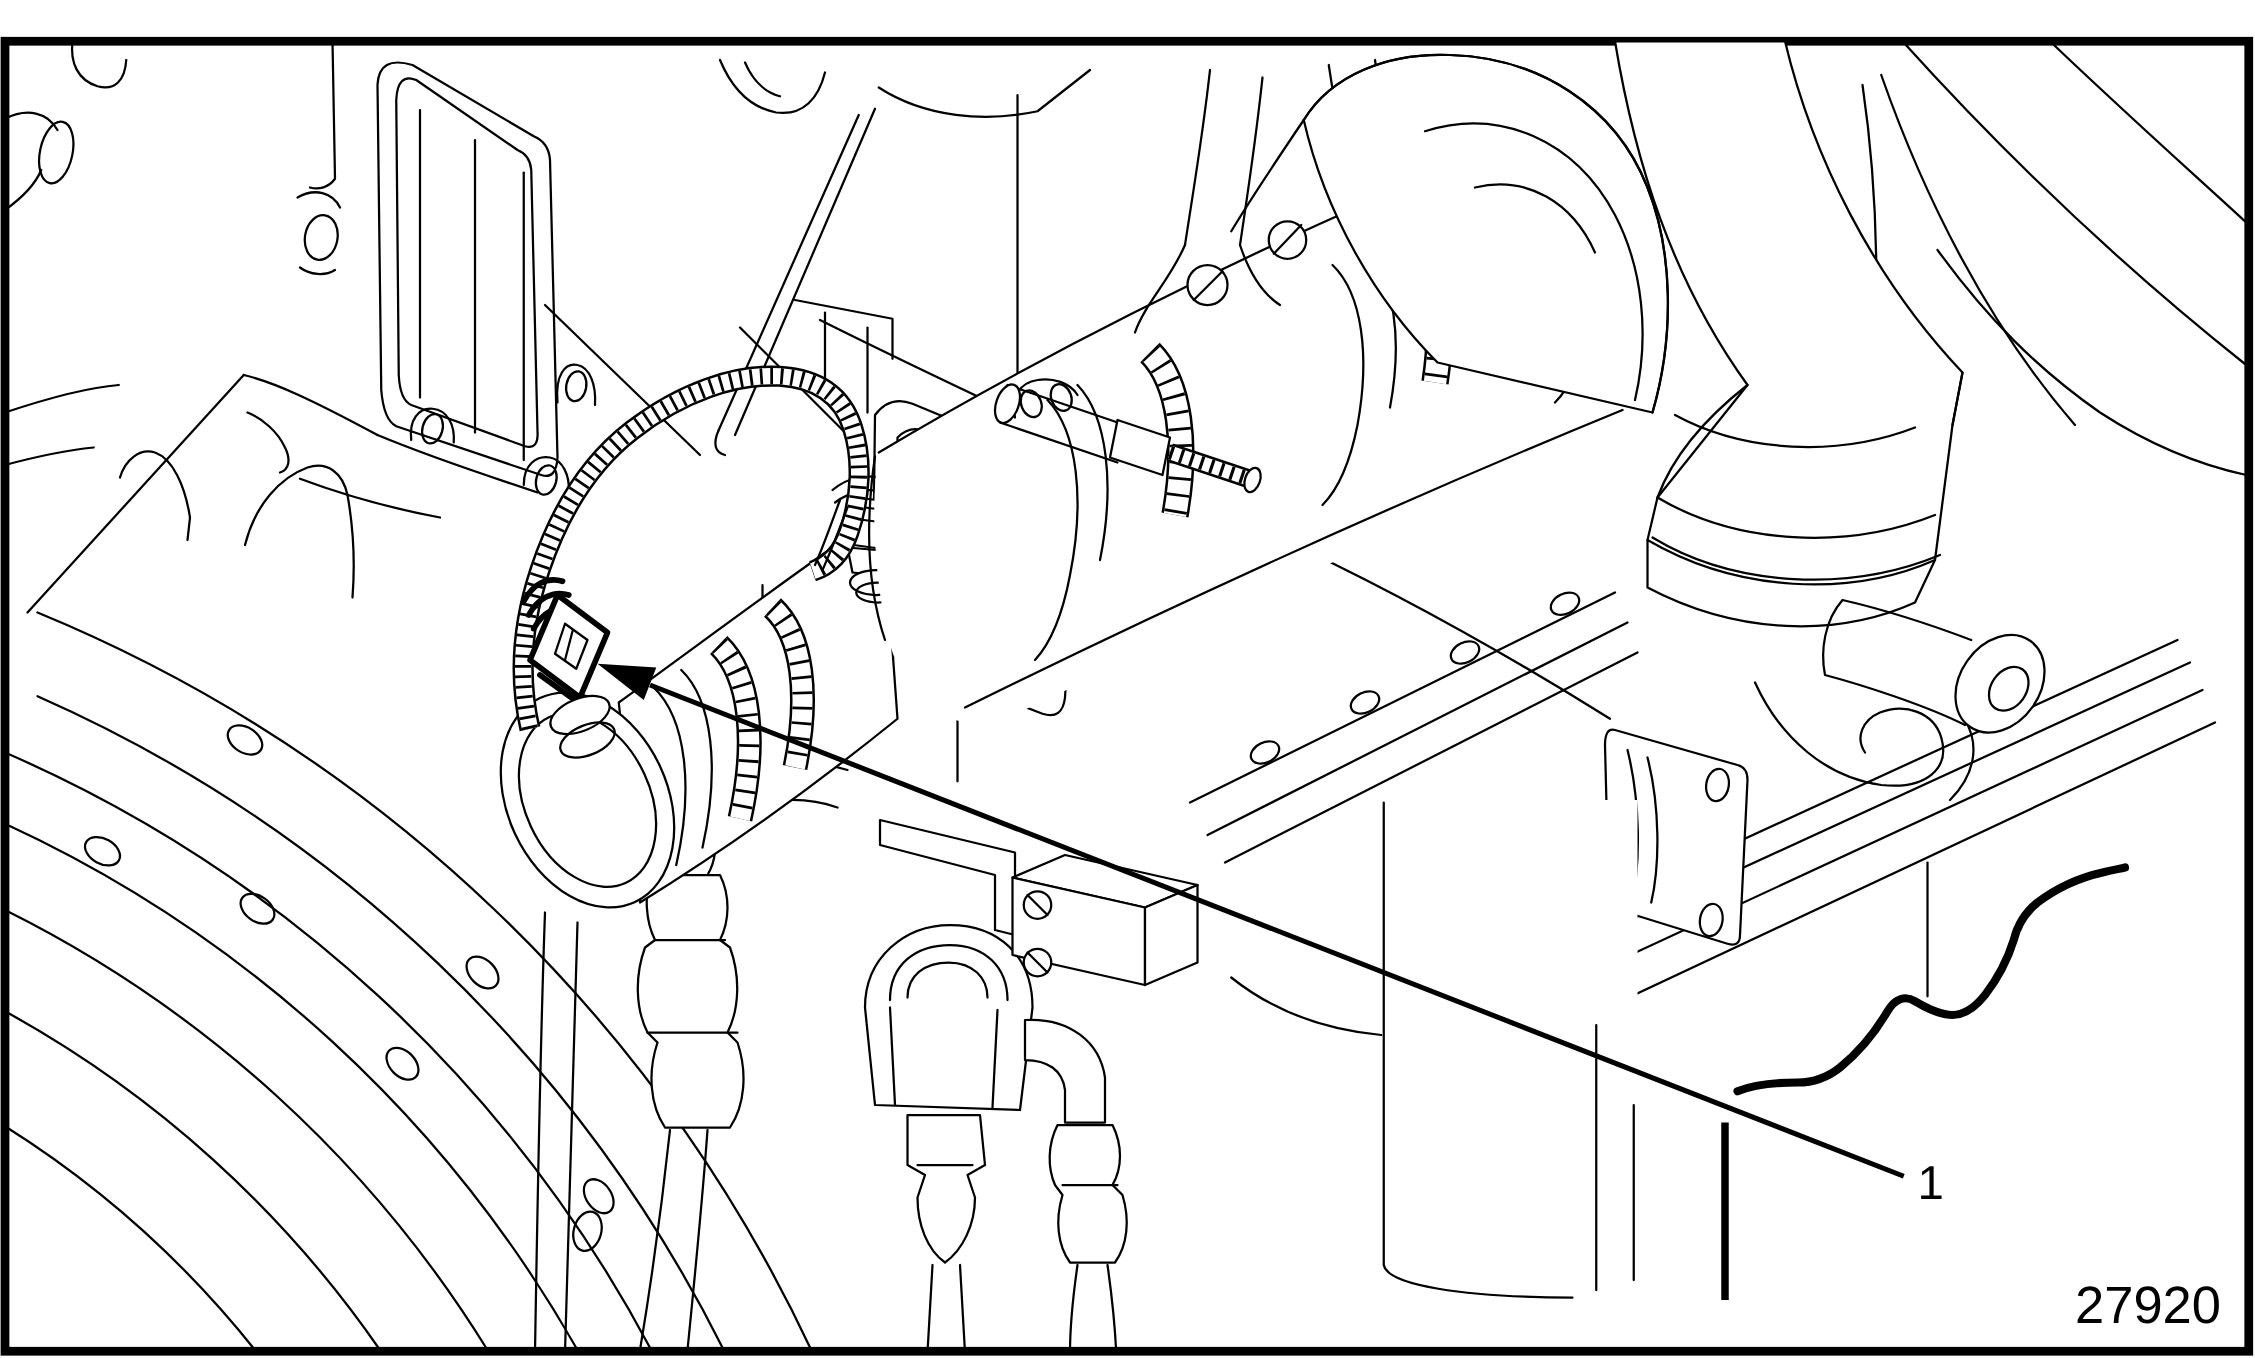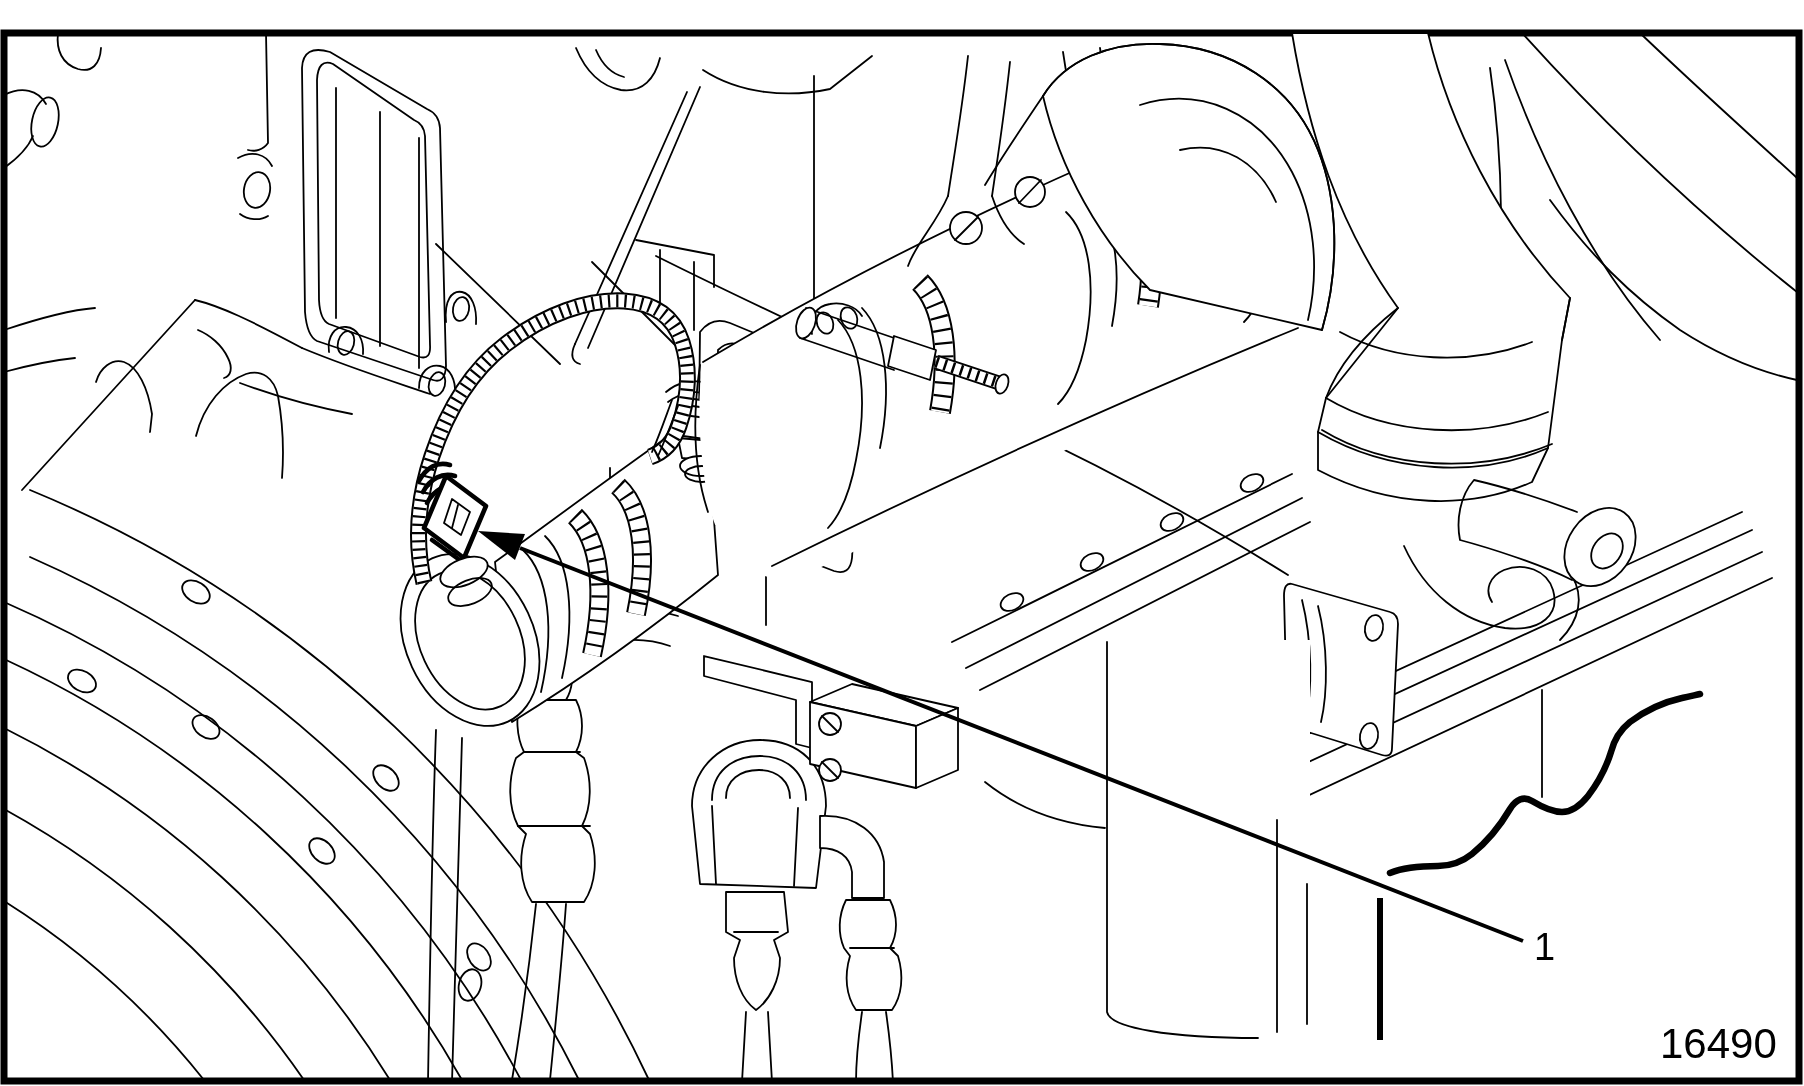--- a/index.html
+++ b/index.html
@@ -294,14 +294,14 @@
       <ellipse class="ln" cx="470" cy="592" rx="23" ry="12" transform="rotate(-22 470 592)"></ellipse>
     </g>
 
     <g>
       <path d="M520,548 L1523,941" fill="none" stroke="#000" stroke-width="4"></path>
       <polygon points="478,531 515,560 525,534" fill="#000"></polygon>
     </g>
   </svg>
 
   <div class="callout-label">1</div>
-  <div class="figure-number">16490</div>
+  <div class="figure-number">27920</div>
 </div>
 
 </body></html>

